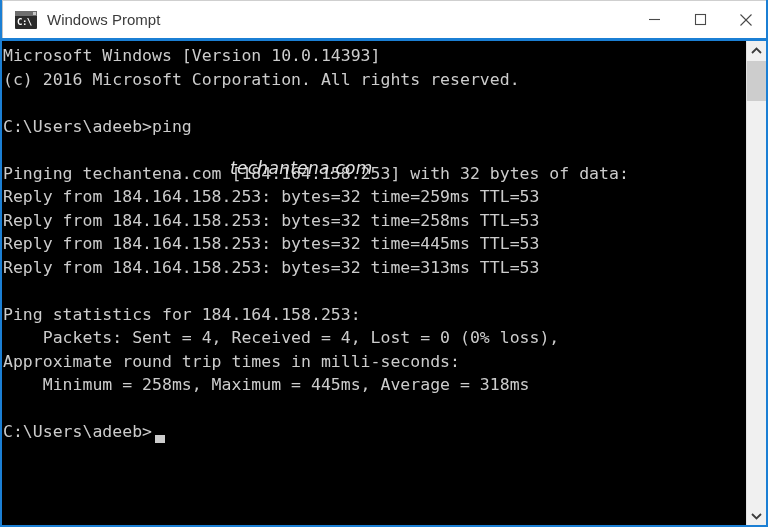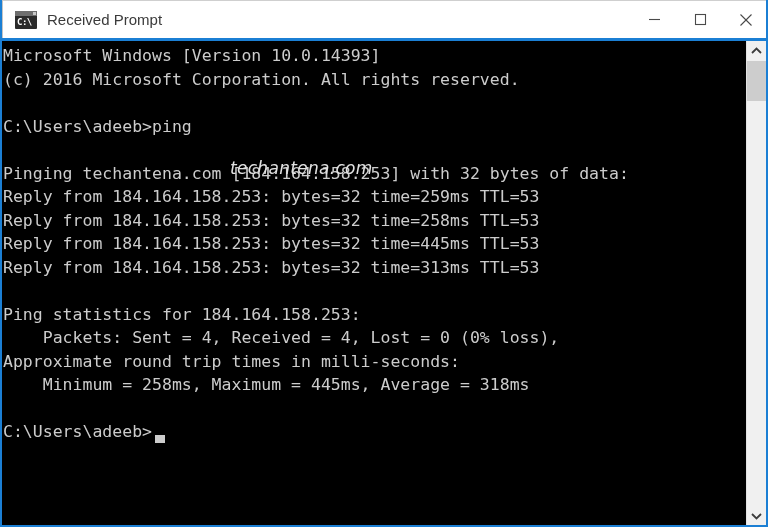--- a/index.html
+++ b/index.html
@@ -181,21 +181,21 @@
 </head>
 <body>
 
 <div id="window">
 
   <div id="titlebar">
     <div class="cmd-icon">
       <div class="strip"></div>
       <div class="glyph">C:\</div>
     </div>
-    <span id="title-text">Received Prompt</span>
+    <span id="title-text">Windows Prompt</span>
 
     <div id="window-controls">
       <div class="ctl">
         <svg width="13" height="13" viewBox="0 0 13 13" aria-hidden="true">
           <line x1="1" y1="6.5" x2="12" y2="6.5" stroke="#4a4a4a" stroke-width="1.1"></line>
         </svg>
       </div>
       <div class="ctl">
         <svg width="13" height="13" viewBox="0 0 13 13" aria-hidden="true">
           <rect x="1.5" y="1.5" width="10" height="10" fill="none" stroke="#4a4a4a" stroke-width="1.1"></rect>

